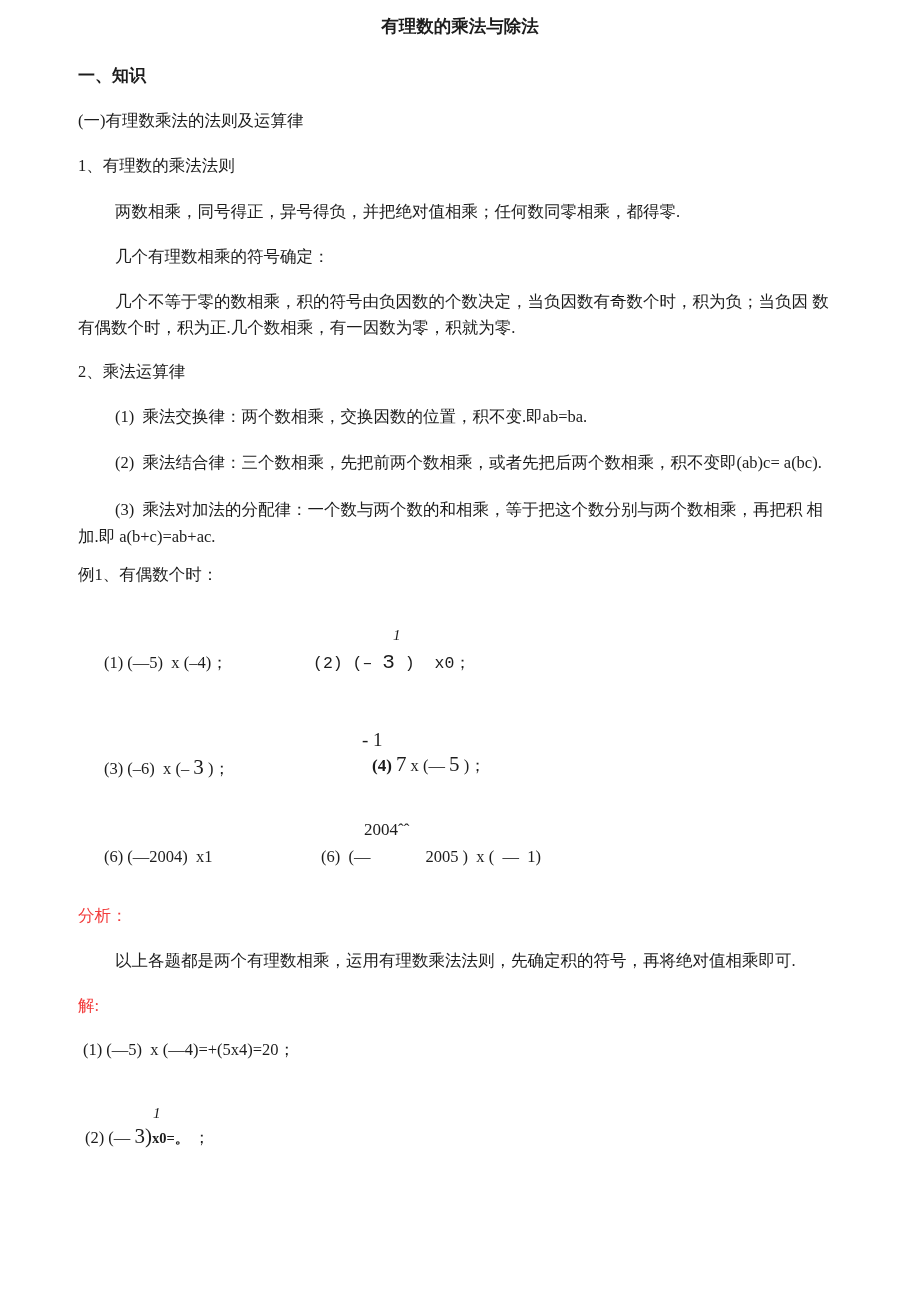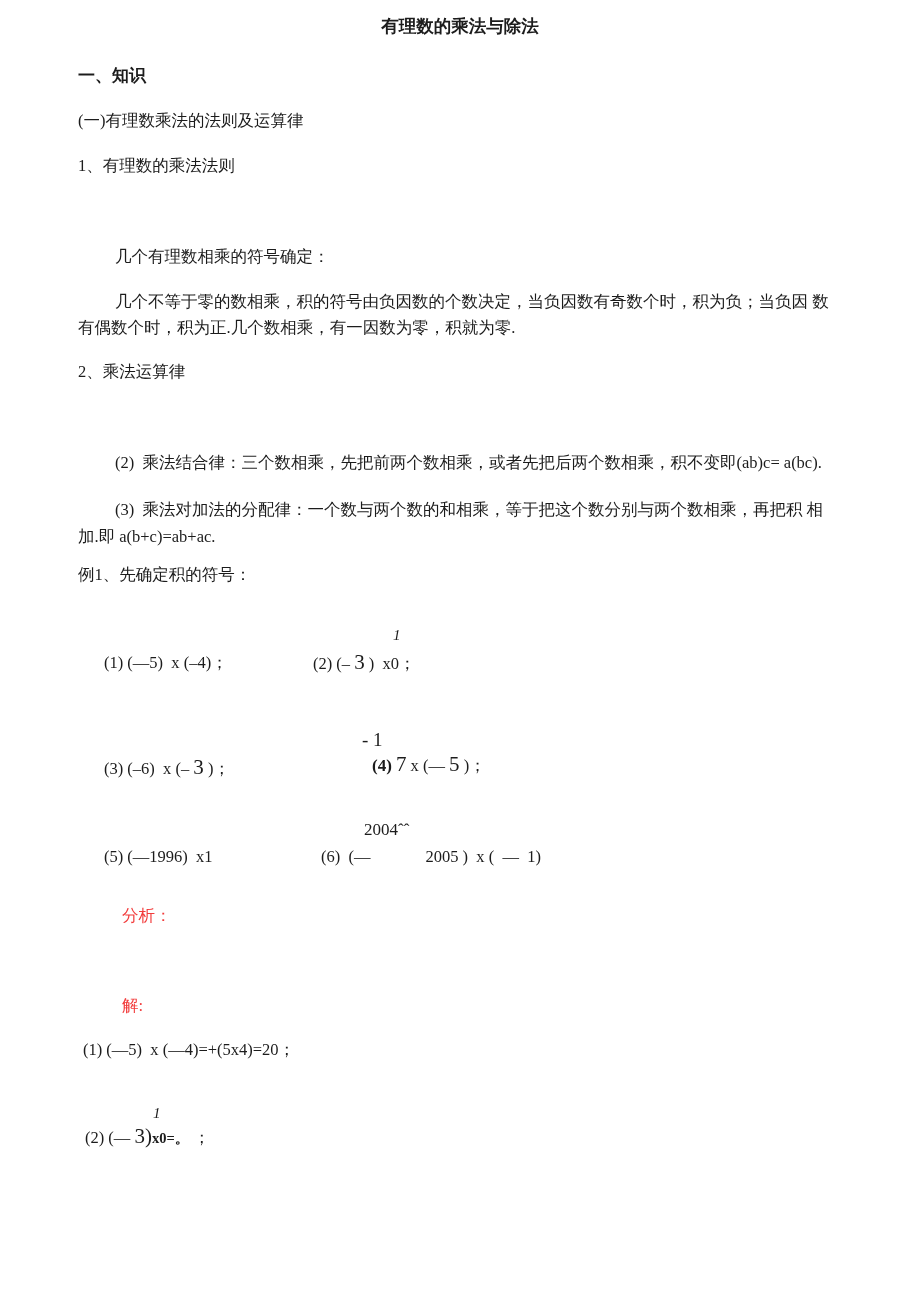--- a/index.html
+++ b/index.html
@@ -12,21 +12,21 @@
     font-family:"Liberation Serif","DejaVu Serif",serif;
     font-size:16.5px;
     overflow:hidden;
   }
   .abs{position:absolute;white-space:pre;}
   .title{
     left:0;top:14px;width:920px;text-align:center;
     font-weight:bold;font-size:17.5px;
   }
   .h-bold{font-weight:bold;font-size:17px;}
-  .red{color:var(--accent-red,#f23b3b);margin-left:44px;}
+  .red{color:var(--accent-red,#f23b3b);}
   .bigdigit{font-size:21px;line-height:1;}
   .boldlabel{font-weight:bold;font-size:17px;}
   .sup-frac{font-style:italic;font-size:15px;}
   .sup-num{font-size:19px;}
   .sup-2004{font-size:17px;}
   .smallrun{font-size:14.5px;font-weight:bold;}
   .gap55{display:inline-block;width:55px;}
 </style>
 </head>
 <body>
@@ -34,49 +34,52 @@
 <div class="page">
 
   <div class="abs title">有理数的乘法与除法</div>
 
   <div class="abs h-bold" style="left:78px;top:64px;">一、知识</div>
 
   <div class="abs" style="left:78px;top:110px;">(一)有理数乘法的法则及运算律</div>
 
   <div class="abs" style="left:78px;top:155px;">1、有理数的乘法法则</div>
 
+  <div class="abs" style="left:115px;top:201px;">两数相乘，同号得正，异号得负，并把绝对值相乘；任何数同零相乘，都得零.</div>
 
   <div class="abs" style="left:115px;top:246px;">几个有理数相乘的符号确定：</div>
 
   <div class="abs" style="left:78px;top:317px;">有偶数个时，积为正.几个数相乘，有一因数为零，积就为零.</div>
   <div class="abs" style="left:115px;top:291px;">几个不等于零的数相乘，积的符号由负因数的个数决定，当负因数有奇数个时，积为负；当负因 数</div>
 
   <div class="abs" style="left:78px;top:361px;">2、乘法运算律</div>
 
+  <div class="abs" style="left:115px;top:406px;">(1)  乘法交换律：两个数相乘，交换因数的位置，积不变.即ab=ba.</div>
 
   <div class="abs" style="left:115px;top:452px;">(2)  乘法结合律：三个数相乘，先把前两个数相乘，或者先把后两个数相乘，积不变即(ab)c= a(bc).</div>
 
   <div class="abs" style="left:115px;top:499px;">(3)  乘法对加法的分配律：一个数与两个数的和相乘，等于把这个数分别与两个数相乘，再把积 相</div>
   <div class="abs" style="left:78px;top:526px;">加.即 a(b+c)=ab+ac.</div>
 
-  <div class="abs" style="left:78px;top:564px;">例1、先确定积的符号：</div>
+  <div class="abs" style="left:78px;top:564px;">例1、有偶数个时：</div>
 
   <div class="abs sup-frac" style="left:393px;top:627px;">1</div>
   <div class="abs" style="left:104px;top:652px;">(1) (—5)  x (–4)；</div>
-  <div class="abs" style="left:313px;top:652px;"><span>(2) (– </span><span class="bigdigit">3</span><span> )  x0；</span></div>
+  <div class="abs" style="left:313px;top:652px;font-family:Liberation Mono, monospace;"><span>(2) (– </span><span class="bigdigit">3</span><span> )  x0；</span></div>
 
   <div class="abs sup-num" style="left:362px;top:729px;">- 1</div>
   <div class="abs" style="left:104px;top:757px;"><span>(3) (–6)  x (– </span><span class="bigdigit">3</span><span> )；</span></div>
   <div class="abs" style="left:325px;top:754px;margin-left:47px;"><span class="boldlabel">(4)</span><span> </span><span class="bigdigit">7</span><span> x (— </span><span class="bigdigit">5</span><span> )；</span></div>
 
   <div class="abs sup-2004" style="left:364px;top:820px;">2004ˆˆ</div>
-  <div class="abs" style="left:104px;top:847px;">(5) (—1996)  x1</div>
+  <div class="abs" style="left:104px;top:847px;">(6) (—2004)  x1</div>
   <div class="abs" style="left:295px;top:847px;margin-left:26px;"><span>(6)  (—</span><span class="gap55"></span><span>2005</span><span> )  x (  —  1)</span></div>
 
   <div class="abs red" style="left:78px;top:905px;">分析：</div>
+  <div class="abs" style="left:115px;top:950px;">以上各题都是两个有理数相乘，运用有理数乘法法则，先确定积的符号，再将绝对值相乘即可.</div>
 
   <div class="abs red" style="left:78px;top:995px;">解:</div>
 
   <div class="abs" style="left:83px;top:1039px;">(1) (—5)  x (—4)=+(5x4)=20；</div>
 
   <div class="abs sup-frac" style="left:153px;top:1105px;">1</div>
   <div class="abs" style="left:85px;top:1126px;"><span>(2) (— </span><span class="bigdigit">3)</span><span class="smallrun">x0=</span><span class="smallrun">。</span><span> ；</span></div>
 
 </div>
 

